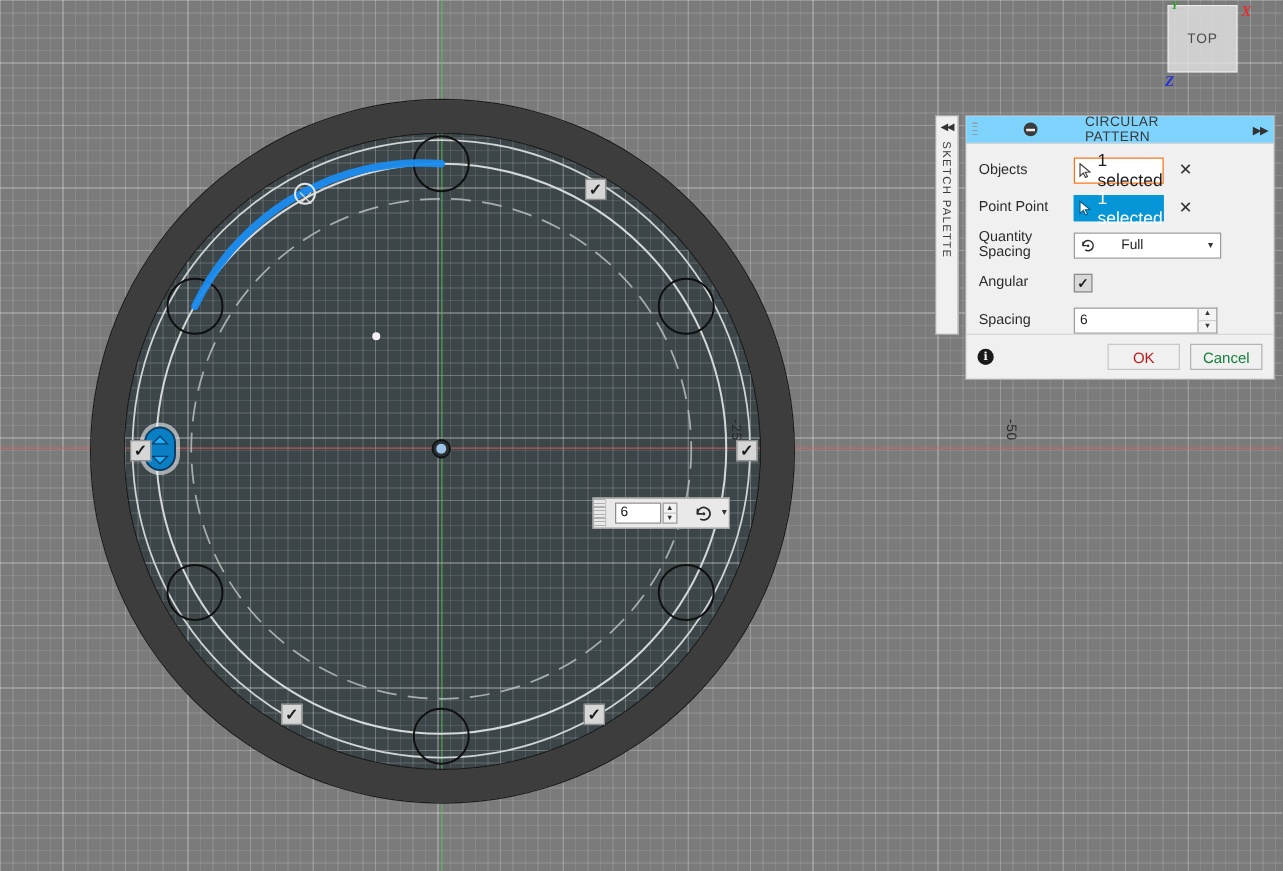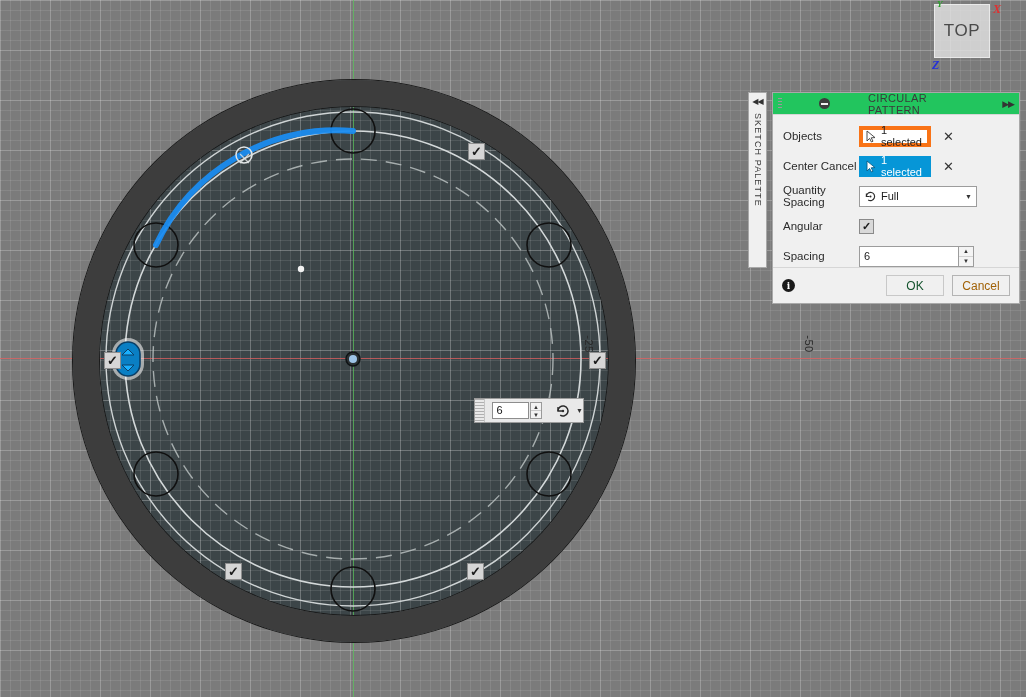--- a/index.html
+++ b/index.html
@@ -97,53 +97,53 @@
   }
 
   
   #dialog{
     position:absolute;left:772px;top:92px;width:248px;height:212px;
     background:#f0f0f0;border:1px solid #a9a9a9;box-sizing:border-box;
     font-size:11.5px;color:#2b2b2b;
   }
   #dialog .titlebar{
     height:21px;display:flex;align-items:center;border-bottom:1px solid #d6d6d6;
-    background:#22c55e;padding:0 5px;gap:32px;
+    background:#7dd3fc;padding:0 5px;gap:32px;
   }
   #dialog .titlebar .grip2{
     width:4px;height:11px;margin-right:5px;
     background:repeating-linear-gradient(to bottom,#9a9a9a 0 1px,transparent 1px 3px);
   }
   #dialog .titlebar .collapse-dot{
     width:11px;height:11px;border-radius:50%;background:#3c3c3c;margin-right:6px;
     position:relative;flex:0 0 auto;
   }
   #dialog .titlebar .collapse-dot:after{
     content:"";position:absolute;left:2px;top:5px;width:7px;height:1.5px;background:#f0f0f0;
   }
   #dialog .titlebar .title{font-size:11px;color:#3a3a3a;letter-spacing:0.35px;flex:1;}
   #dialog .titlebar .expander{font-size:9px;color:#333;letter-spacing:-1px;}
 
   #dialog .rows{padding:6px 0 0 0;}
   #dialog .row{display:flex;align-items:center;height:30px;padding:0 0 0 10px;}
   #dialog .row .lbl{width:76px;font-size:11.5px;color:#2b2b2b;}
   #dialog .sel-field{
-    width:72px;height:21px;background:#fff;border:4px solid #f97316;box-sizing:border-box;
-    display:flex;align-items:center;padding-left:3px;font-size:11px;color:#1d1d1d;
+    width:72px;height:21px;background:#fff;border:1px solid #f97316;box-sizing:border-box;
+    display:flex;align-items:center;padding-left:3px;font-size:14px;color:#1d1d1d;
   }
   #dialog .sel-field.active{background:#0696d7;border-color:#0696d7;color:#fff;}
   #dialog .cursor-ico{width:11px;height:13px;margin-right:4px;flex:0 0 auto;}
   #dialog .clear-x{
     margin-left:12px;font-size:13px;color:#333;line-height:1;font-family:"DejaVu Sans",sans-serif;
   }
   #dialog .combo{
     width:118px;height:21px;background:#fff;border:1px solid #9c9c9c;box-sizing:border-box;
     display:flex;align-items:center;padding:0 4px;font-size:11px;color:#1d1d1d;
   }
-  #dialog .combo .txt{flex:1;margin-left:4px;}
+  #dialog .combo .txt{flex:1;margin-left:20px;}
   #dialog .combo .dd{font-size:7px;color:#333;}
   #dialog .chk{
     width:15px;height:15px;background:#d9d9d9;border:1px solid #8a8a8a;box-sizing:border-box;
     display:flex;align-items:center;justify-content:center;font-size:11px;color:#1c1c1c;font-weight:bold;
   }
   #dialog .num-wrap{display:flex;align-items:stretch;}
   #dialog .num-field{
     width:100px;height:21px;background:#fff;border:1px solid #9c9c9c;box-sizing:border-box;
     font-size:11px;color:#1d1d1d;padding-left:4px;line-height:19px;
   }
@@ -159,31 +159,31 @@
     border-top:1px solid #d6d6d6;display:flex;align-items:center;padding:0 9px;box-sizing:border-box;
   }
   #dialog .info-ico{
     width:13px;height:13px;border-radius:50%;background:#1a1a1a;color:#fff;
     font-size:9px;font-weight:bold;display:flex;align-items:center;justify-content:center;
     font-family:"DejaVu Serif",serif;
   }
   #dialog .btns{margin-left:auto;display:flex;gap:8px;}
   #dialog .btn{
     width:58px;height:21px;border:1px solid #b4b4b4;box-sizing:border-box;background:#f0f0f0;
-    display:flex;align-items:center;justify-content:center;font-size:12px;color:#a16207;
-  }
-  #dialog .btn.disabled{color:#14532d;border-color:#c8c8c8;}
+    display:flex;align-items:center;justify-content:center;font-size:12px;color:#15803d;
+  }
+  #dialog .btn.disabled{color:#b91c1c;border-color:#c8c8c8;}
 
   
   #viewcube{position:absolute;left:934px;top:4px;width:56px;height:54px;}
   #viewcube .face{
     width:100%;height:100%;background:rgba(226,226,226,0.82);
     border:1px solid rgba(255,255,255,0.55);box-sizing:border-box;
     display:flex;align-items:center;justify-content:center;
-    font-size:17px;color:#4a4a4a;letter-spacing:0.6px;
+    font-size:11px;color:#4a4a4a;letter-spacing:0.6px;
   }
   .ax-lbl{position:absolute;font-size:12px;font-weight:bold;font-family:"Liberation Serif",serif;font-style:italic;}
   #ax-x{left:993px;top:2px;color:#e03030;}
   #ax-z{left:932px;top:58px;color:#2430d8;}
   #ax-y{left:937px;top:-1px;color:#2aa02a;font-size:9px;}
 </style>
 </head>
 <body>
 
 <div id="viewport">
@@ -285,21 +285,21 @@
         <div class="sel-field">
           <svg class="cursor-ico" viewBox="0 0 11 13">
             <path d="M1 1 L1 11 L3.6 8.4 L5.4 12 L7 11.2 L5.2 7.8 L9 7.6 Z" fill="#ffffff" stroke="#3b3b3b" stroke-width="0.9"></path>
           </svg>
           <span>1 selected</span>
         </div>
         <div class="clear-x">✕</div>
       </div>
 
       <div class="row">
-        <div class="lbl">Center Cancel</div>
+        <div class="lbl">Point Point</div>
         <div class="sel-field active">
           <svg class="cursor-ico" viewBox="0 0 11 13">
             <path d="M1 1 L1 11 L3.6 8.4 L5.4 12 L7 11.2 L5.2 7.8 L9 7.6 Z" fill="#ffffff" stroke="#0a5c86" stroke-width="0.9"></path>
           </svg>
           <span>1 selected</span>
         </div>
         <div class="clear-x">✕</div>
       </div>
 
       <div class="row">

